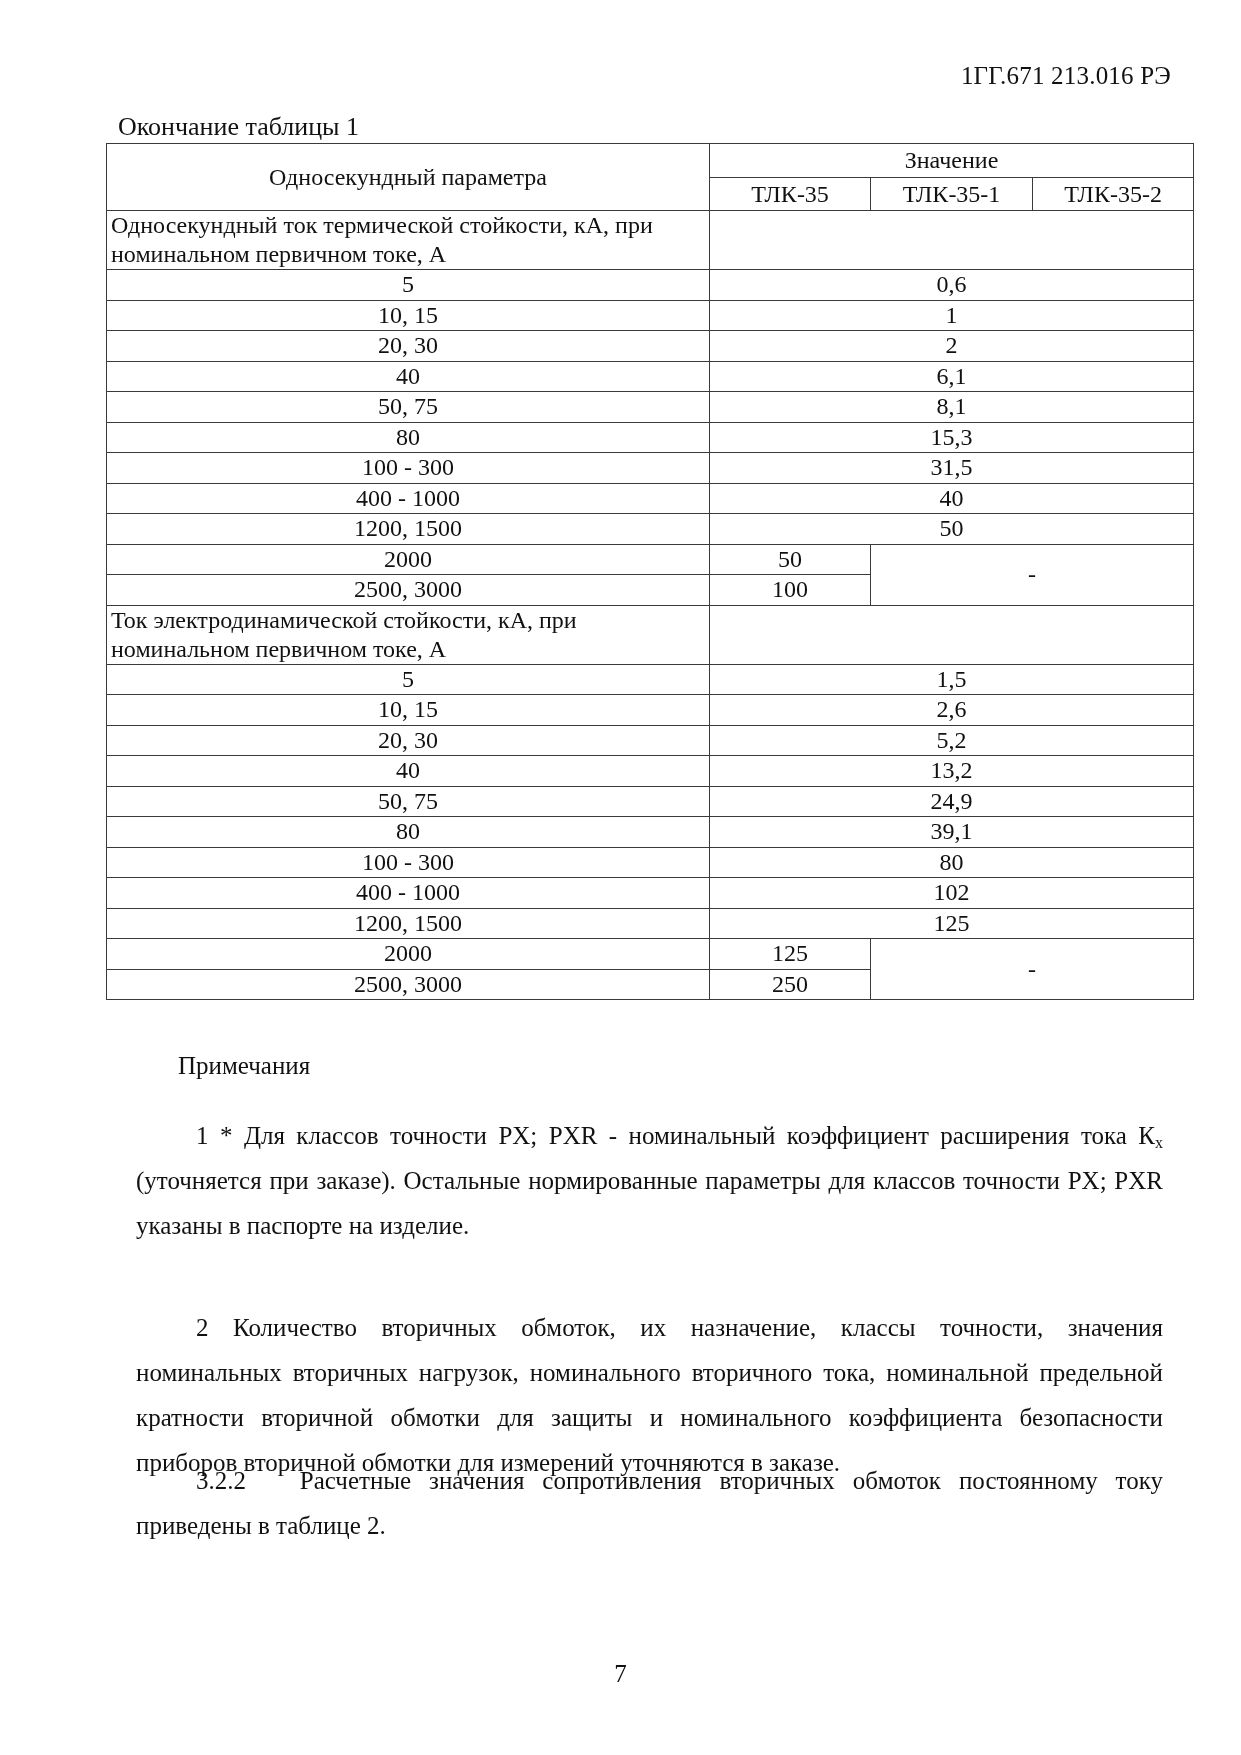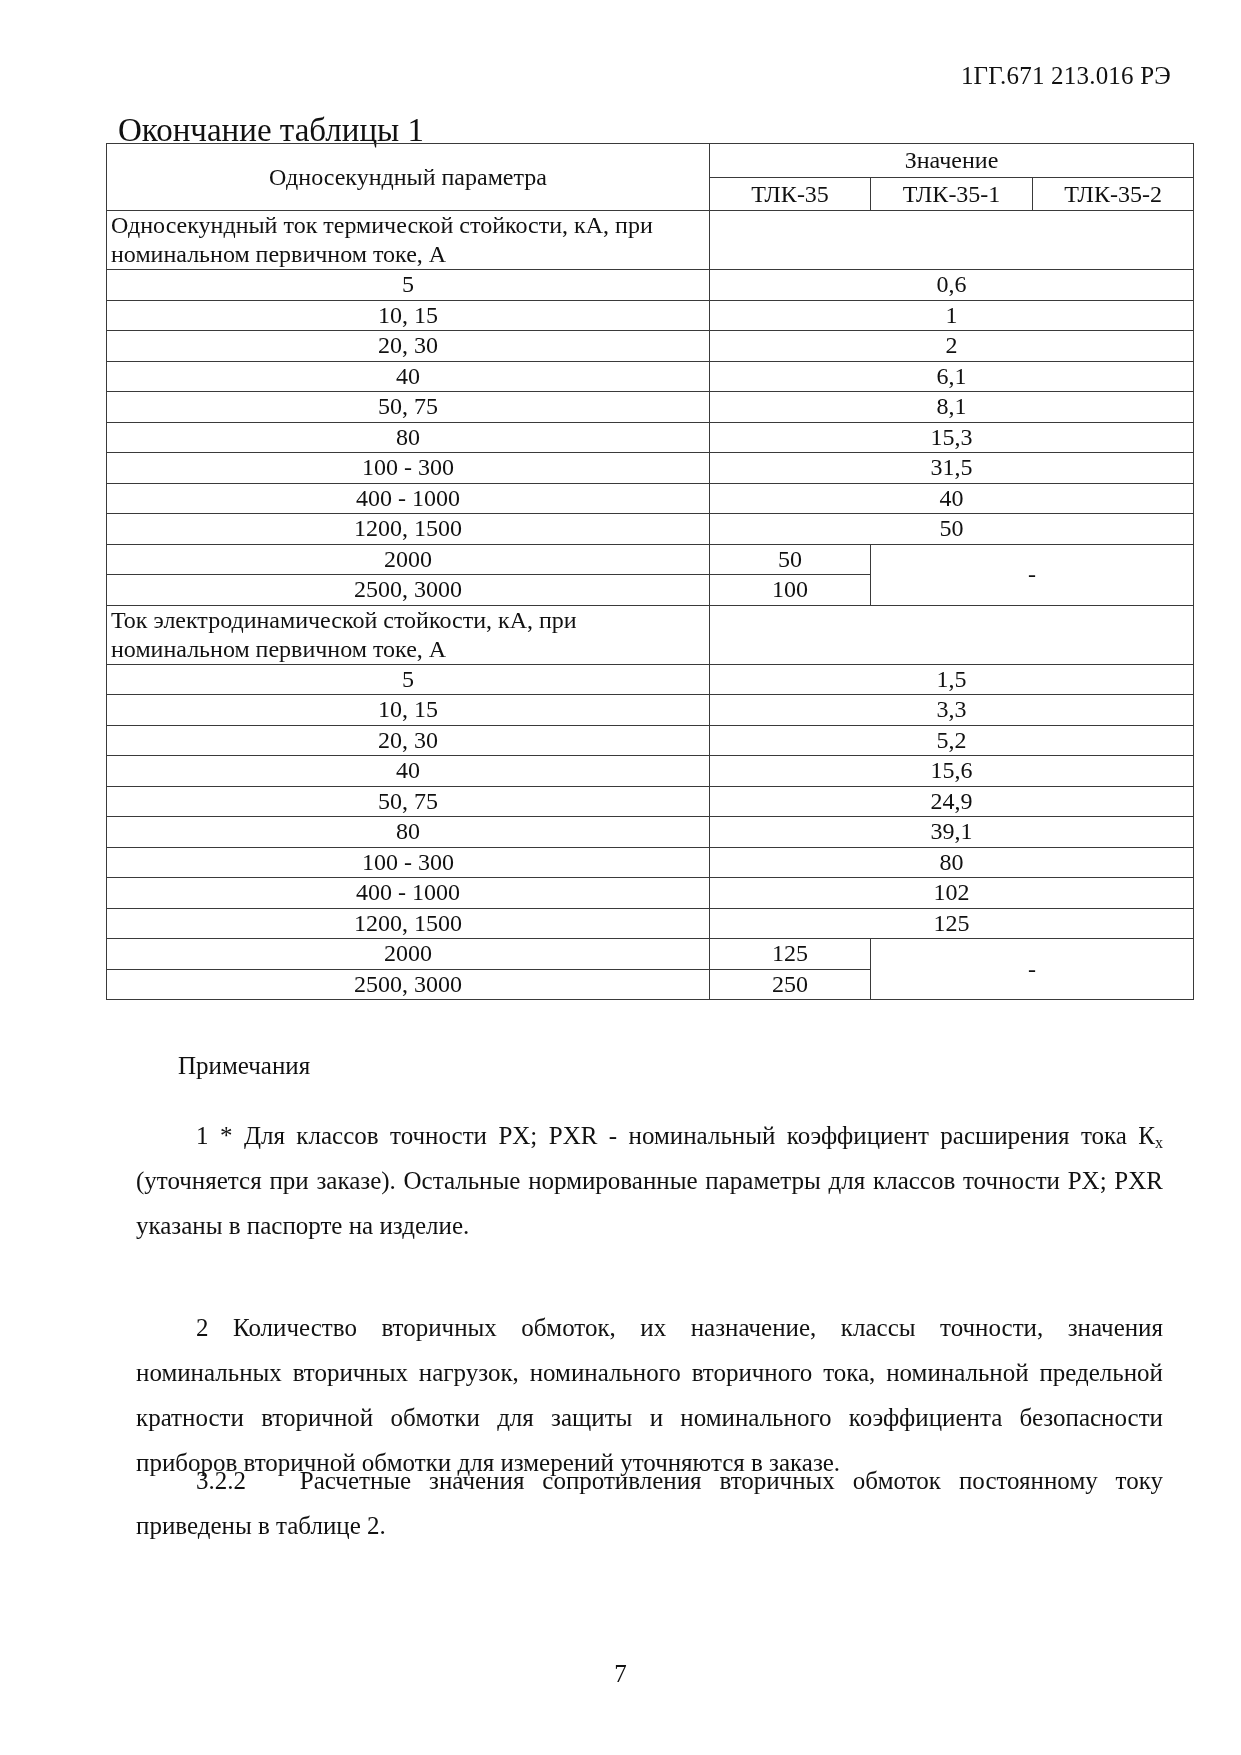--- a/index.html
+++ b/index.html
@@ -7,21 +7,21 @@
     width: 1241px; height: 1755px; position: relative; overflow: hidden;
     font-family: "Liberation Serif", "DejaVu Serif", serif;
     color: #111111;
   }
   .doc-code {
     position: absolute; top: 62px; right: 70px;
     font-size: 25px; letter-spacing: 0.2px;
   }
   .table-caption {
     position: absolute; top: 112px; left: 118px;
-    font-size: 33px;
+    font-size: 26px;
   }
   table.spec {
     position: absolute; top: 143px; left: 106px;
     width: 1087px;
     border-collapse: collapse;
     table-layout: fixed;
     font-size: 24px;
   }
   table.spec td, table.spec th {
     border: 1.3px solid #3a3a3a;
@@ -133,29 +133,29 @@
       <tr>
         <td class="section-label">Ток электродинамической стойкости, кА, при номинальном первичном токе, А</td>
         <td colspan="3"></td>
       </tr>
       <tr>
         <td>5</td>
         <td colspan="3">1,5</td>
       </tr>
       <tr>
         <td>10, 15</td>
-        <td colspan="3">3,3</td>
+        <td colspan="3">2,6</td>
       </tr>
       <tr>
         <td>20, 30</td>
         <td colspan="3">5,2</td>
       </tr>
       <tr>
         <td>40</td>
-        <td colspan="3">15,6</td>
+        <td colspan="3">13,2</td>
       </tr>
       <tr>
         <td>50, 75</td>
         <td colspan="3">24,9</td>
       </tr>
       <tr>
         <td>80</td>
         <td colspan="3">39,1</td>
       </tr>
       <tr>

